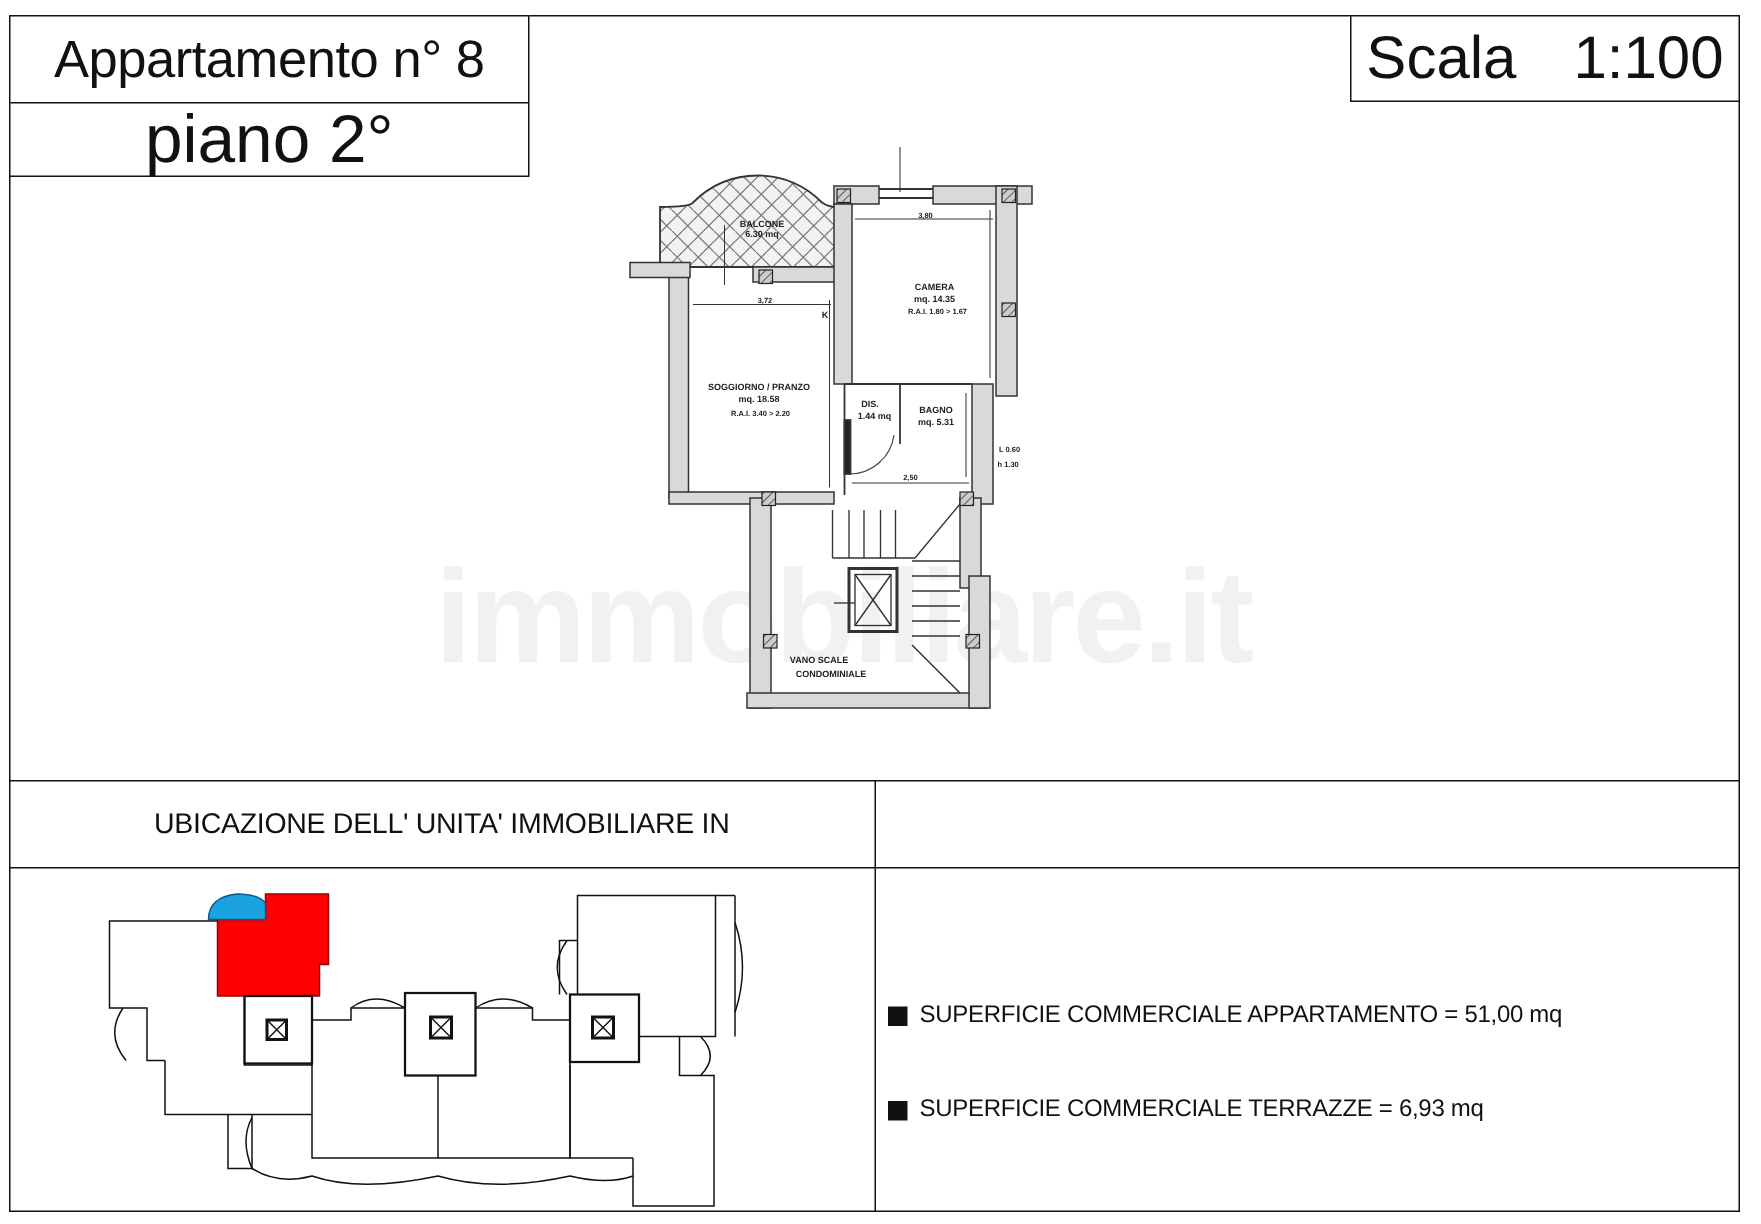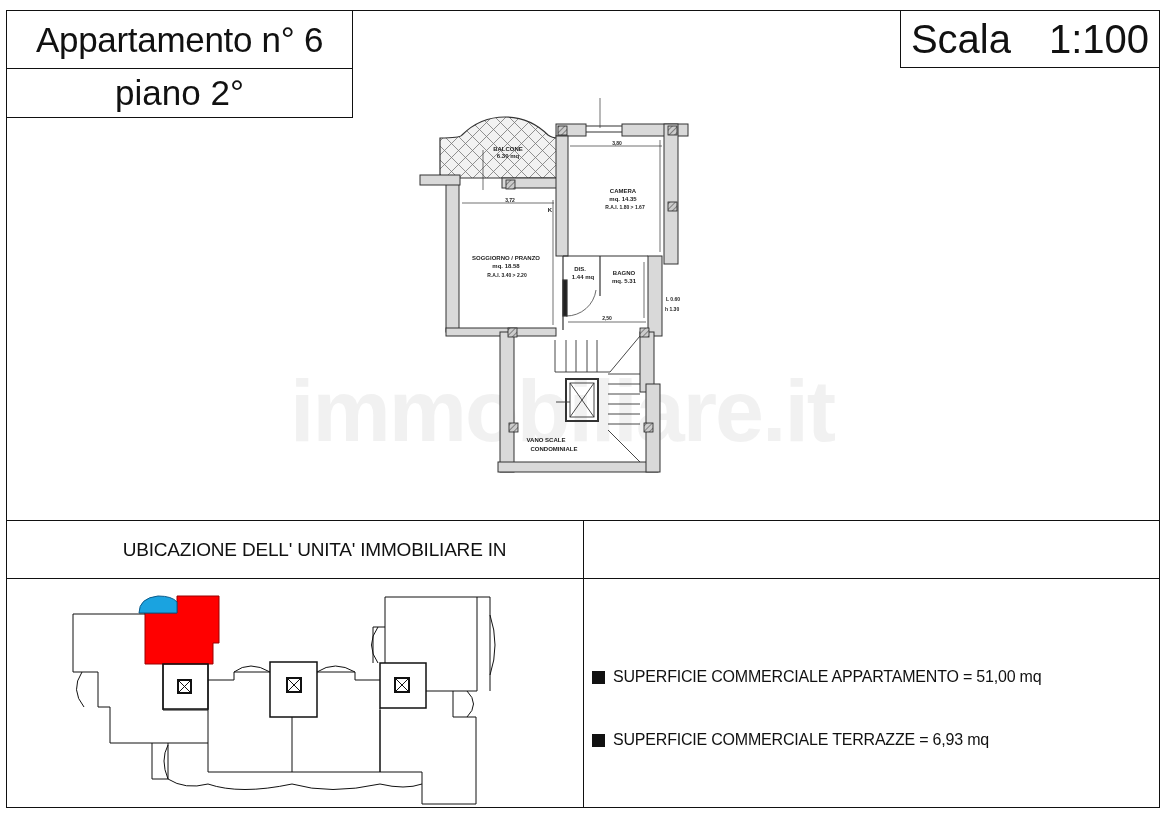--- a/index.html
+++ b/index.html
@@ -8,45 +8,45 @@
   .frame { position: absolute; left: 6px; top: 10px; width: 1154px; height: 798px;
            border: 1.5px solid #111; box-sizing: border-box; }
   .title-box { position: absolute; left: 6px; top: 10px; width: 347px; height: 108px;
                border: 1.5px solid #111; box-sizing: border-box; background: #fff; }
   .title-row1 { position: absolute; left: 0; top: 0; width: 100%; height: 58px;
                 border-bottom: 1.5px solid #111; box-sizing: border-box;
                 display: flex; align-items: center; justify-content: center;
                 font-size: 35px; letter-spacing: -0.3px; }
   .title-row2 { position: absolute; left: 0; top: 58px; width: 100%; height: 48px;
                 display: flex; align-items: center; justify-content: center;
-                font-size: 35px; }
+                font-size: 45px; }
   .scale-box { position: absolute; left: 900px; top: 10px; width: 260px; height: 58px;
                border: 1.5px solid #111; box-sizing: border-box; background: #fff;
                display: flex; align-items: center; justify-content: center; gap: 38px;
                font-size: 40px; }
   .plan { position: absolute; left: 0; top: 0; width: 1174px; height: 816px; }
   .hline { position: absolute; left: 6px; width: 1154px; height: 0; border-top: 1.5px solid #111; }
   .vline { position: absolute; width: 0; border-left: 1.5px solid #111; }
   .section-head { position: absolute; display: flex; align-items: center; justify-content: center;
                   text-align: center; font-size: 19px; line-height: 27px; font-weight: normal;
-                  letter-spacing: -0.2px; margin-left: 20px; }
+                  letter-spacing: -0.2px; }
   .surf-item { position: absolute; left: 592px; display: flex; align-items: center; gap: 8px;
                font-size: 16px; letter-spacing: -0.2px; margin-top: 40px; }
   .bullet { width: 13px; height: 13px; background: #111; display: inline-block; }
   .room-label { font-family: "Liberation Sans", sans-serif; font-weight: bold; fill: #222; }
   .watermark { position: absolute; left: 290px; top: 360px; font-size: 88px; font-weight: bold;
                color: rgba(200,200,200,0.25); letter-spacing: -2px; pointer-events: none; }
 </style>
 </head>
 <body>
 
 <div class="frame"></div>
 
 <div class="title-box">
-  <div class="title-row1">Appartamento n° 6</div>
+  <div class="title-row1">Appartamento n° 8</div>
   <div class="title-row2">piano 2°</div>
 </div>
 
 <div class="scale-box">
   <span>Scala</span>
   <span>1:100</span>
 </div>
 
 <div class="watermark">immobiliare.it</div>
 

